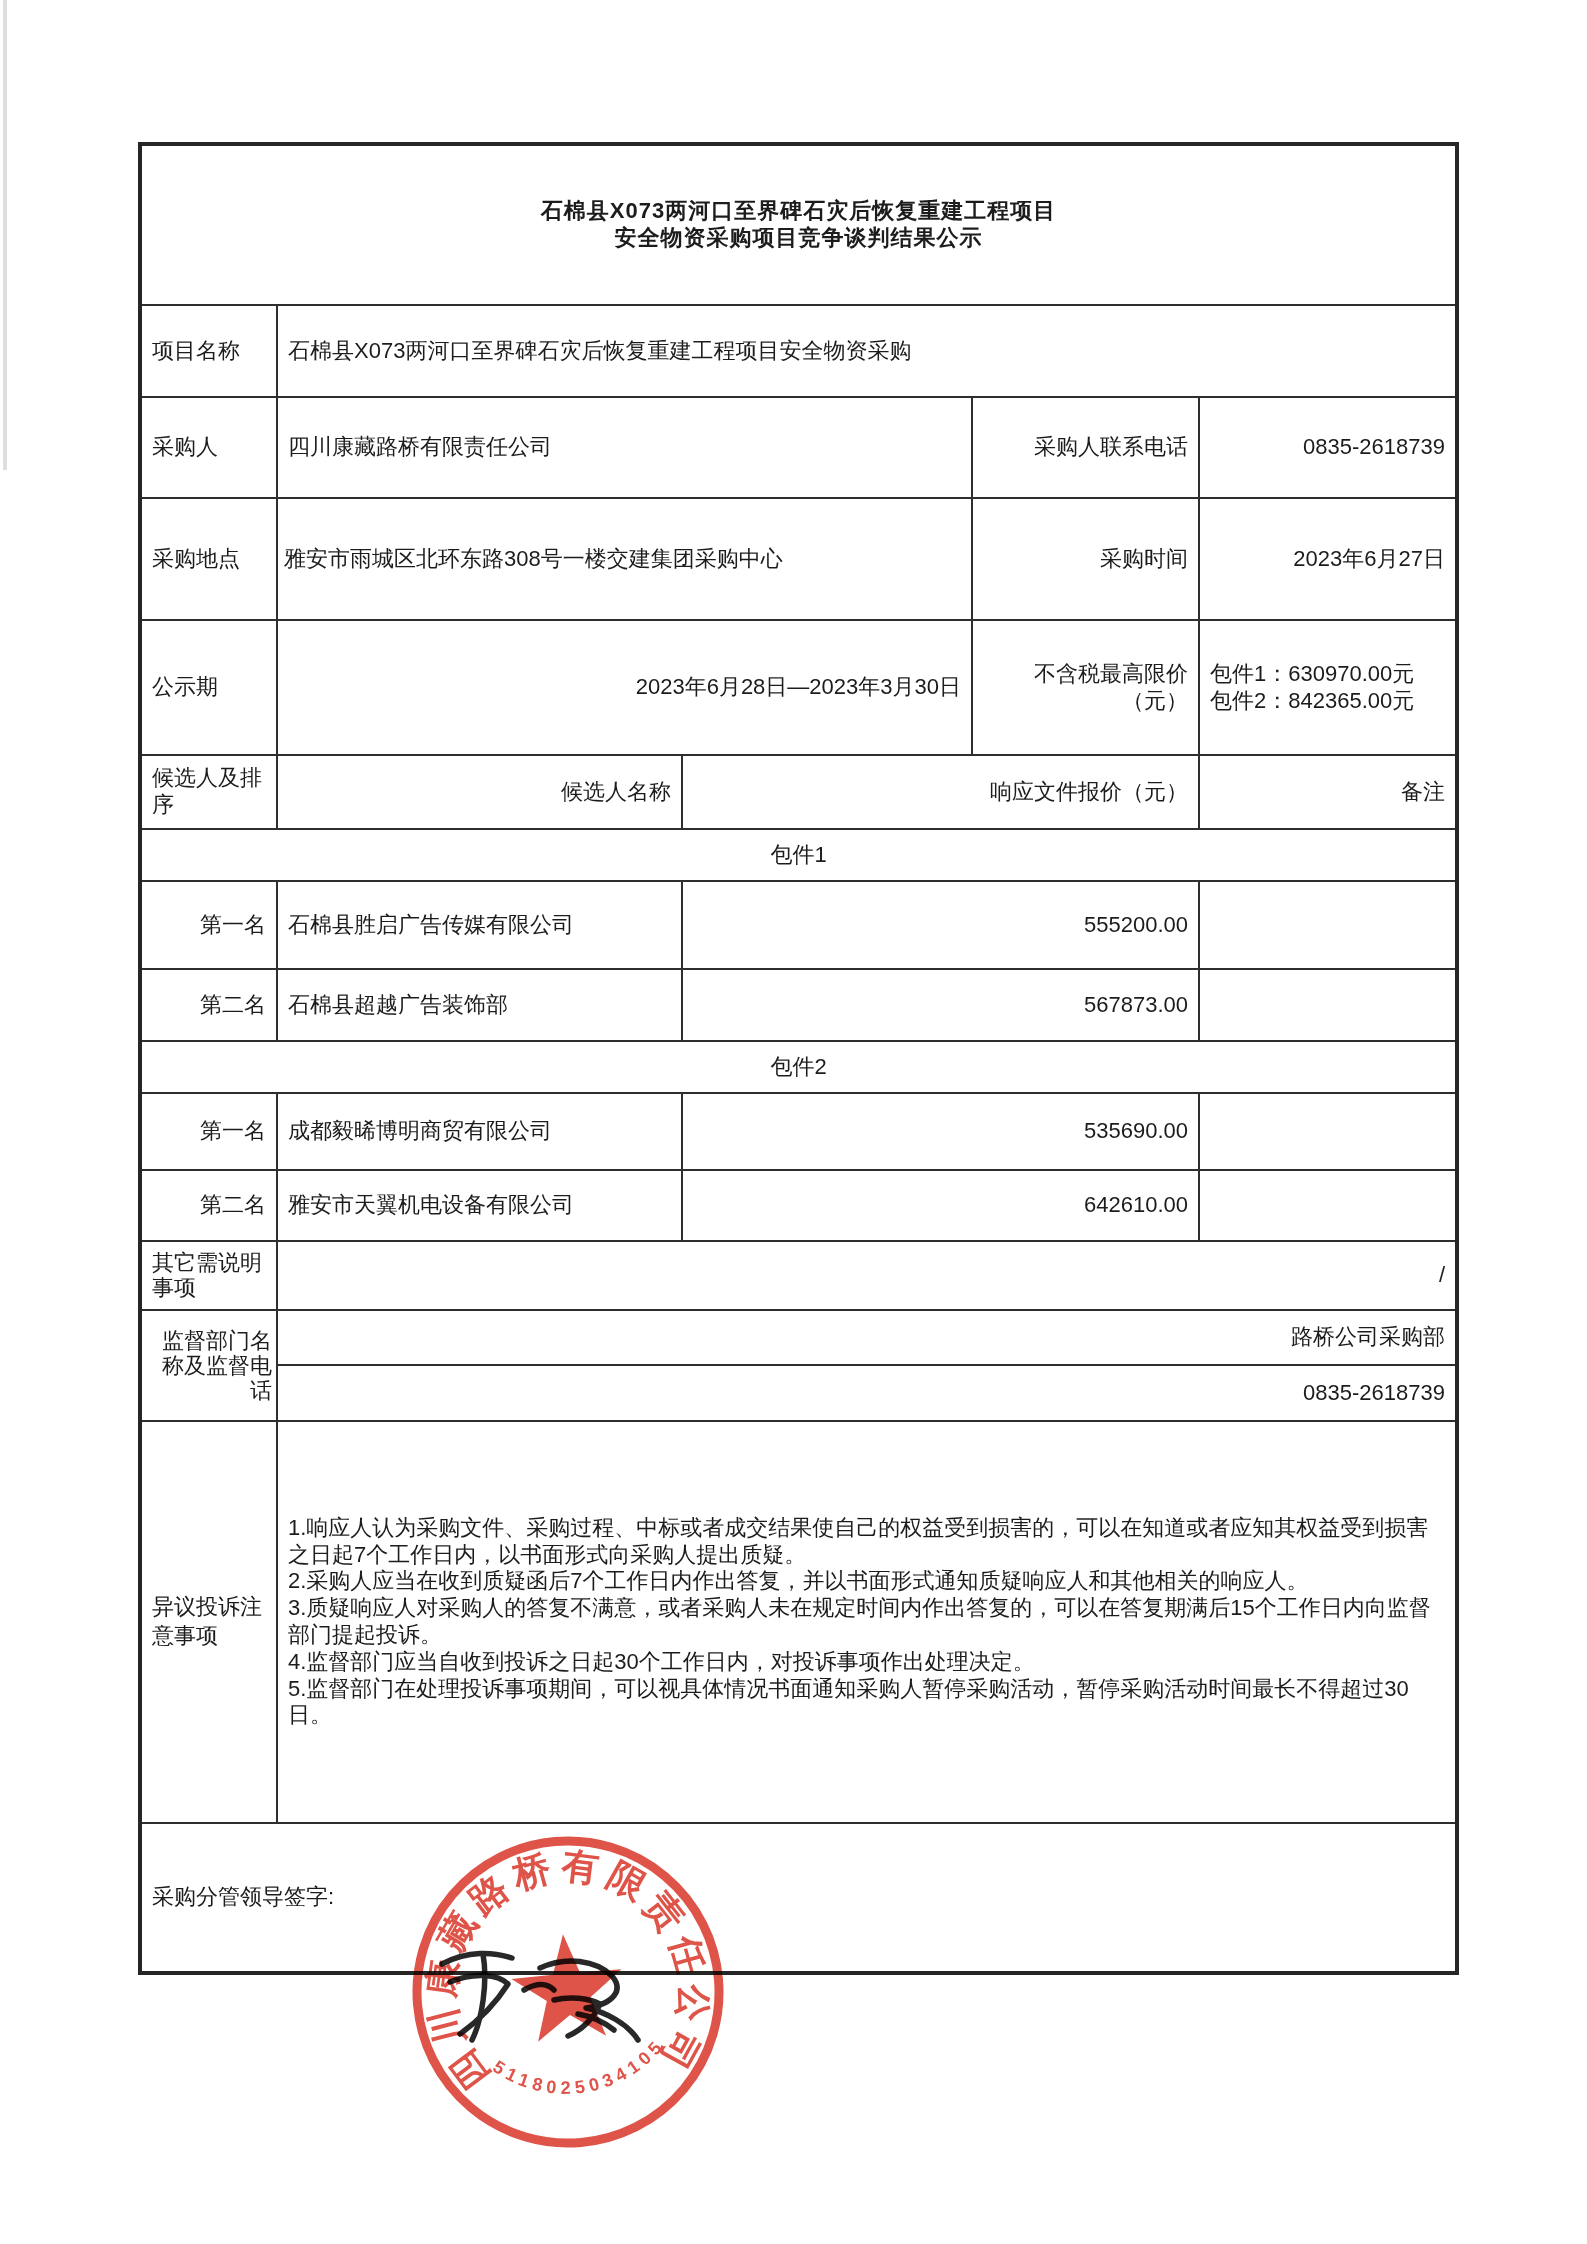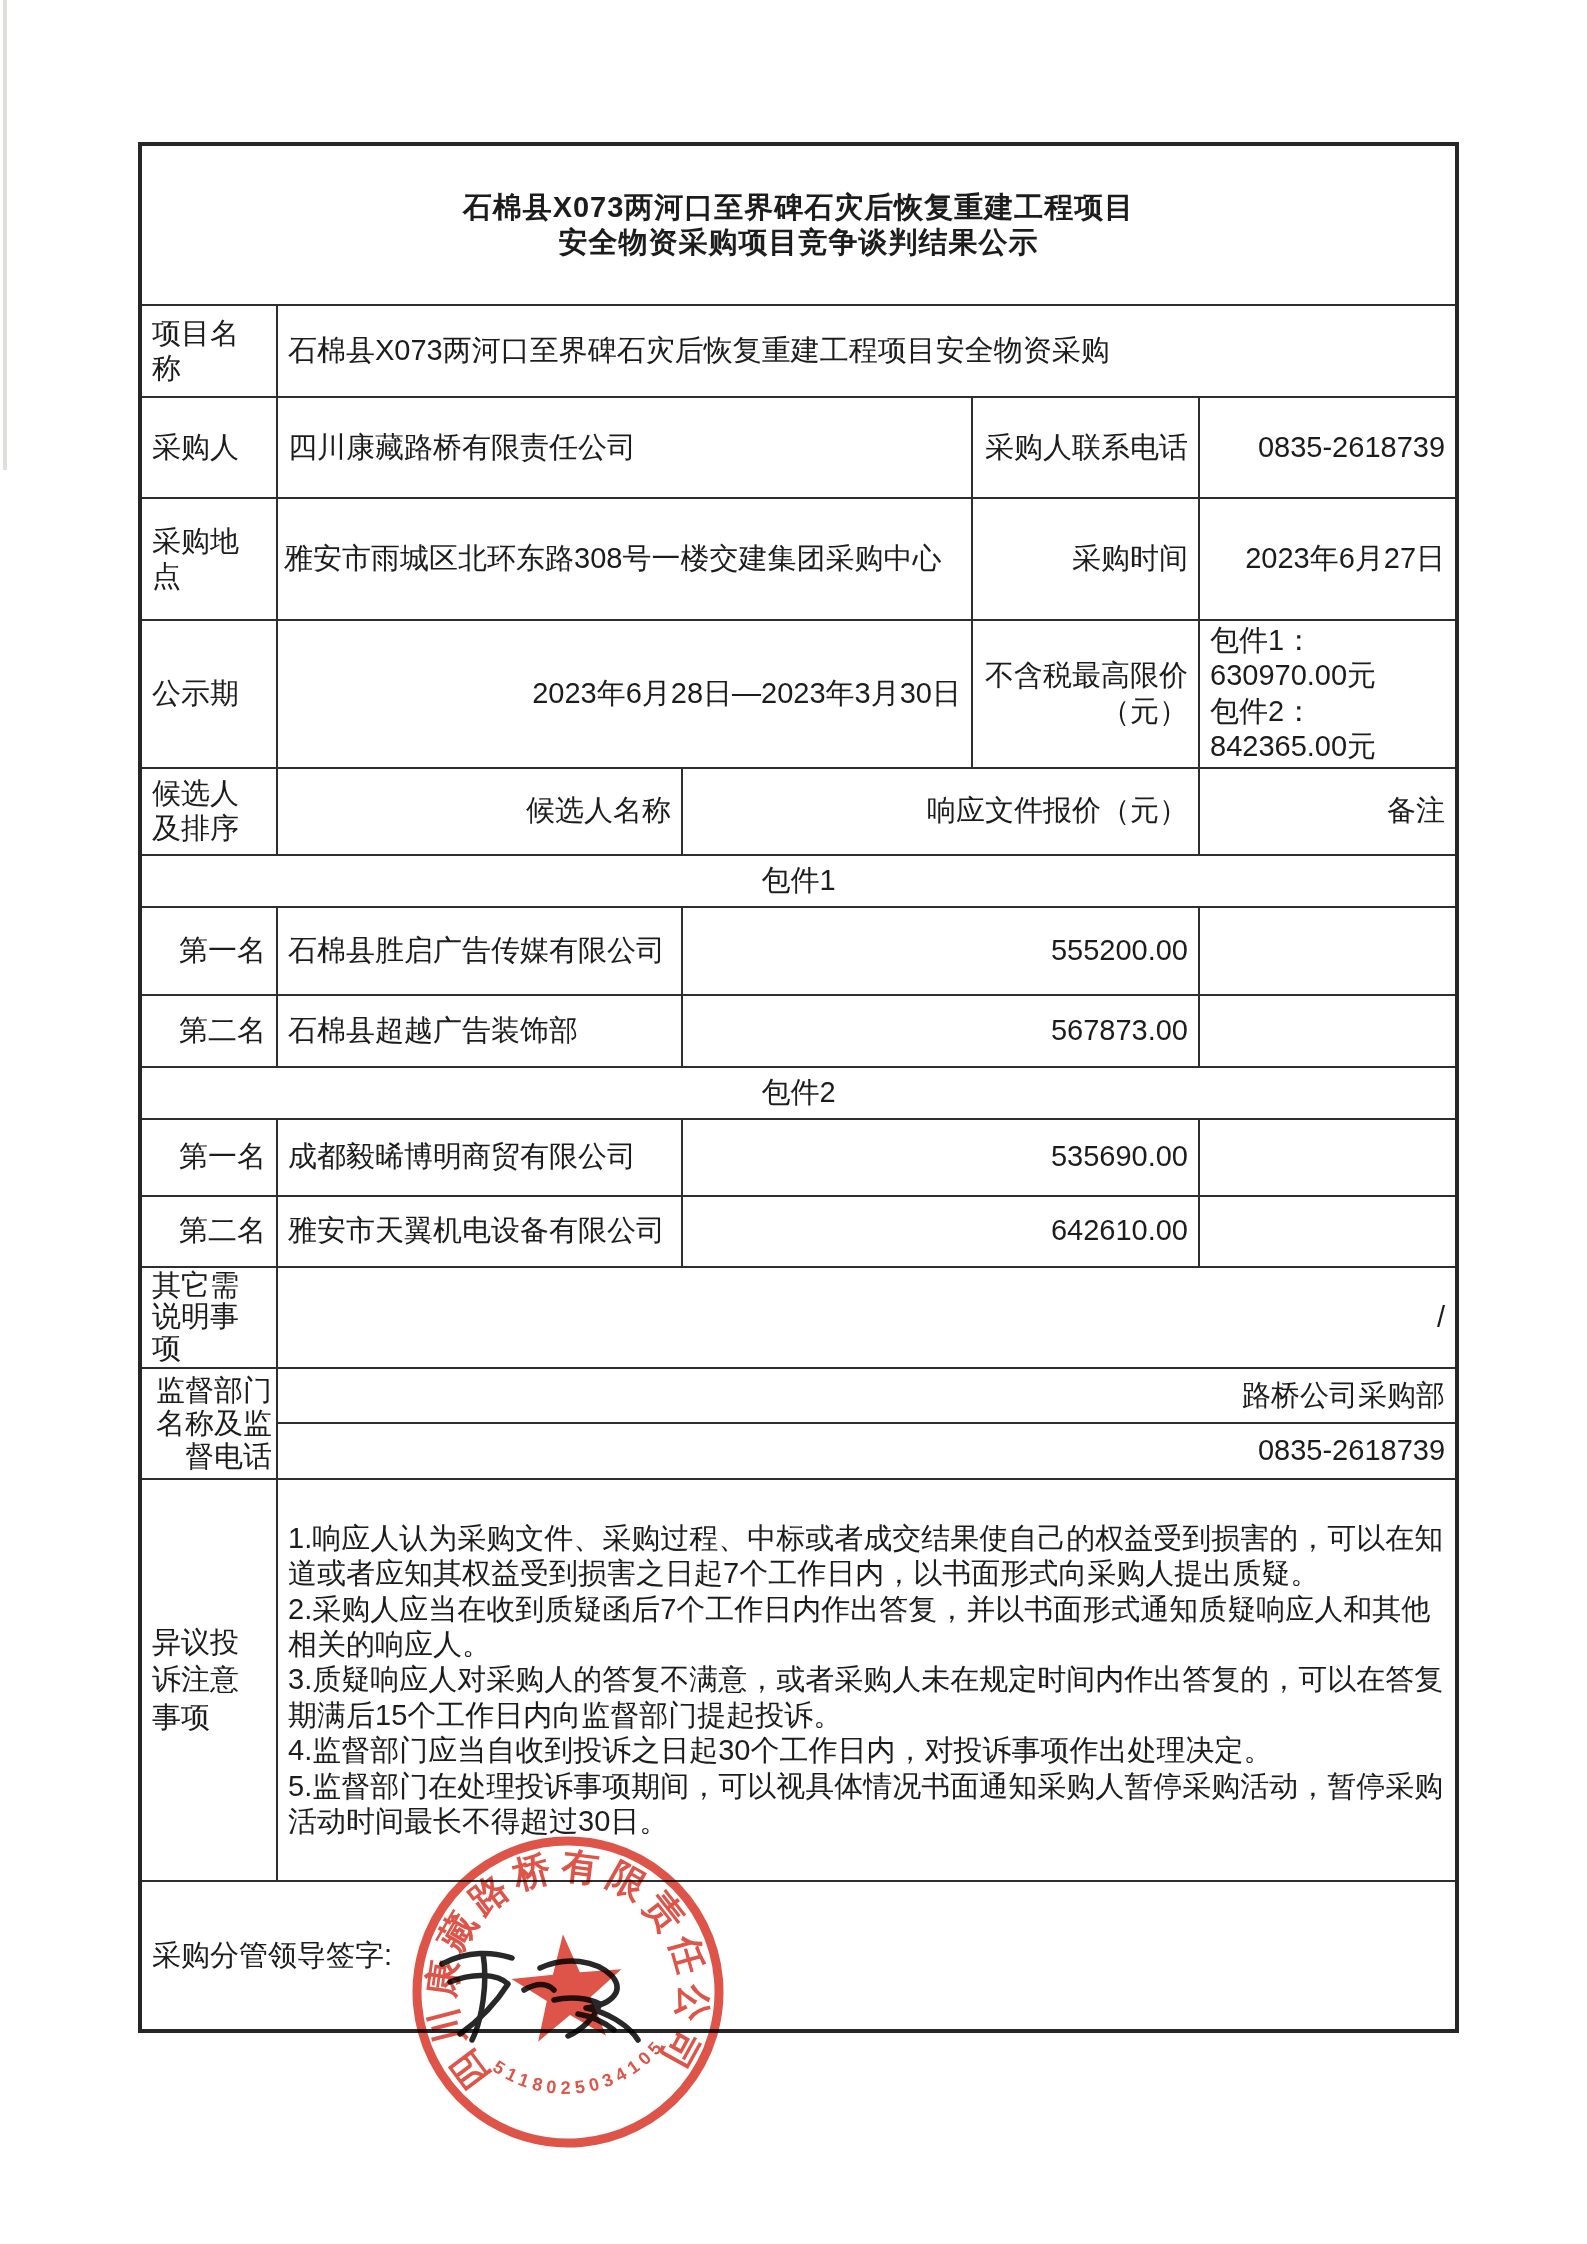--- a/index.html
+++ b/index.html
@@ -17,33 +17,33 @@
     background:#c3c3bc;opacity:.55;
   }
   table.doc{
     position:absolute;left:138px;top:142px;
     width:1317px;
     border-collapse:collapse;table-layout:fixed;
   }
   table.doc td{
     border:2.5px solid #2e2e2c;
     padding:2px 10px;
-    font-size:29px;
+    font-size:22px;
     vertical-align:middle;
     line-height:1.22;
     overflow:hidden;
   }
   .outer{border:4px solid #262624;}
   td.title-cell{
     text-align:center;font-weight:bold;font-size:41px;line-height:1.45;
     letter-spacing:1px;
   }
   tr.r-title{height:161px;}
   tr.r1{height:92px;} tr.r2{height:101px;} tr.r3{height:122px;}
-  tr.r4{height:135px;} tr.rh{height:87px;}
+  tr.r4{height:135px;} tr.rh{height:74px;}
   tr.band{height:52px;}
   tr.c1a{height:88px;} tr.c1b{height:72px;}
   tr.c2a{height:77px;} tr.c2b{height:71px;}
   tr.roth{height:69px;}
   tr.rsup1{height:55px;} tr.rsup2{height:56px;}
   tr.robj{height:402px;}
   tr.rsign{height:150px;}
   td.lab{text-align:left;}
   td.cen{text-align:right;}
   td.val{text-align:left;}

